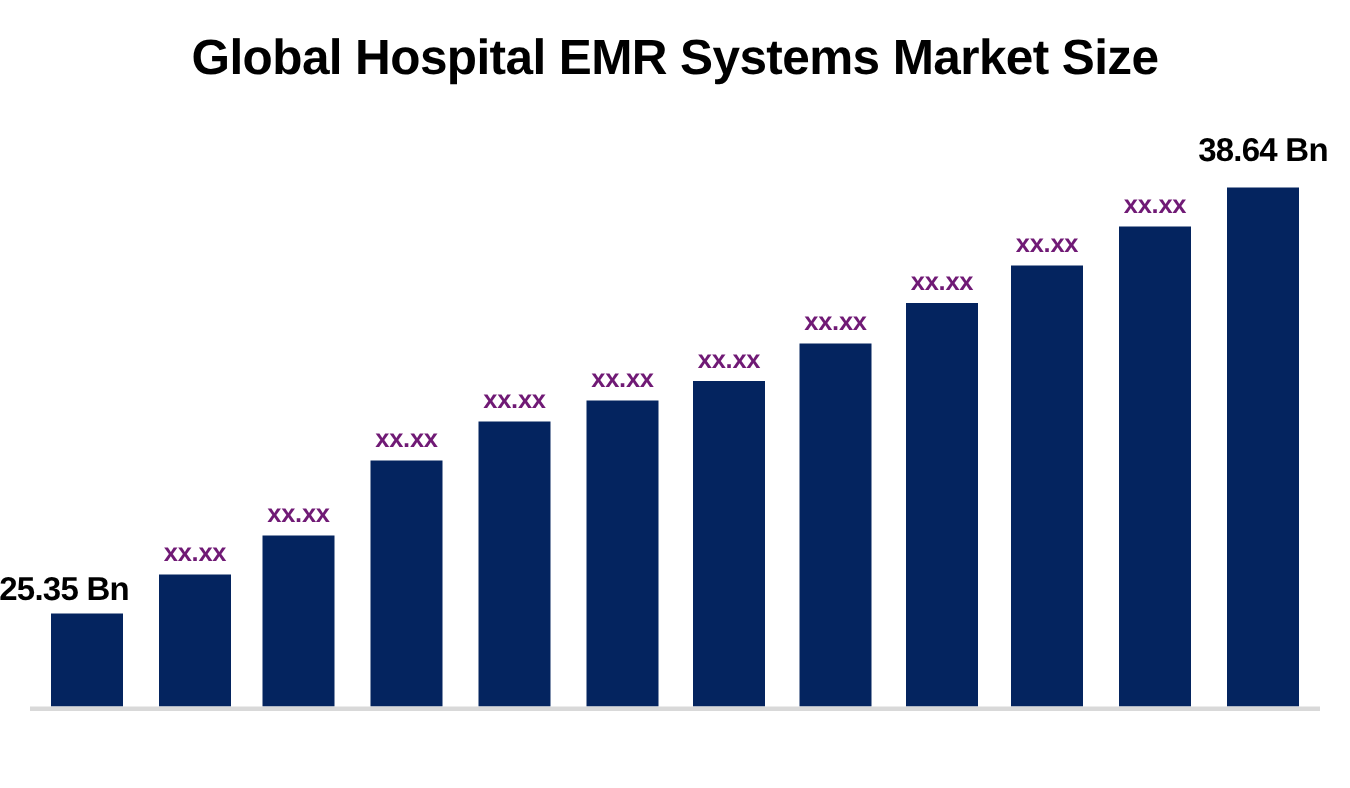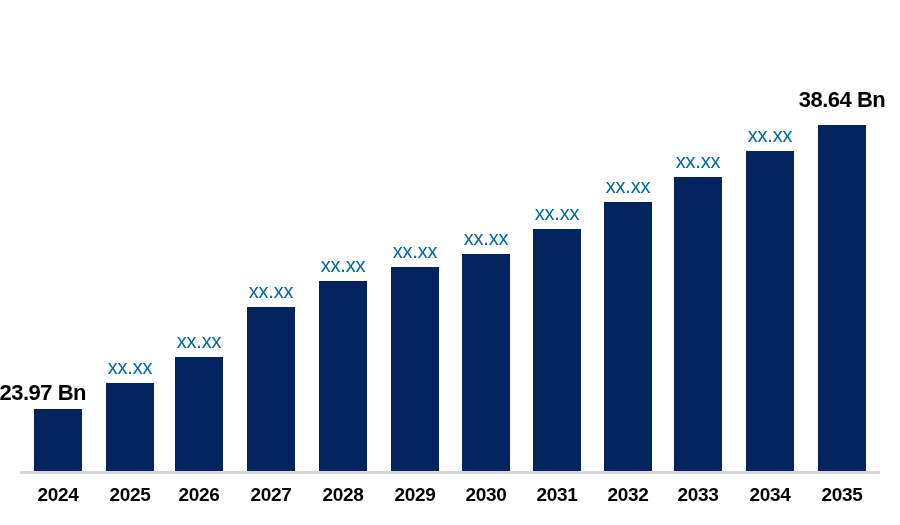--- a/index.html
+++ b/index.html
@@ -54,23 +54,23 @@
     position: absolute;
     left: 0;
     bottom: 0;
     width: 48px;
     background: #04245f;
   }
   .bar-value-label {
     position: absolute;
     left: 50%;
     transform: translateX(-50%);
-    font-size: 20px;
-    font-weight: normal;
-    color: #0369a1;
+    font-size: 17px;
+    font-weight: bold;
+    color: #701a75;
     white-space: nowrap;
     letter-spacing: -0.2px;
   }
   .bar-value-label.highlight {
     font-size: 22px;
     font-weight: bold;
     letter-spacing: -0.5px;
     color: #000000;
   }
   
@@ -109,25 +109,26 @@
     letter-spacing: -0.3px;
     font-stretch: condensed;
     line-height: 30px;
   }
 </style>
 </head>
 <body>
 
 <div id="chart-root" style="background: rgb(255, 255, 255);">
 
+  <div id="chart-title" style="color: rgb(0, 0, 0);">Global Hospital EMR Systems Market Size</div>
 
   <div id="plot-area" style="height: 471px;">
       <div class="bar-group" style="left: 34px;">
         <div class="bar" title="2024" style="height: 62px; background: rgb(4, 36, 95);"></div>
-        <div class="bar-value-label highlight anchor-left" style="bottom: 65px;">23.97 Bn</div>
+        <div class="bar-value-label highlight anchor-left" style="bottom: 65px;">25.35 Bn</div>
       </div>
       <div class="bar-group" style="left: 106px;">
         <div class="bar" title="2025" style="height: 88px; background: rgb(4, 36, 95);"></div>
         <div class="bar-value-label" style="bottom: 92px;">xx.xx</div>
       </div>
       <div class="bar-group" style="left: 175px;">
         <div class="bar" title="2026" style="height: 114px; background: rgb(4, 36, 95);"></div>
         <div class="bar-value-label" style="bottom: 118px;">xx.xx</div>
       </div>
       <div class="bar-group" style="left: 247px;">
@@ -163,28 +164,14 @@
         <div class="bar-value-label" style="bottom: 324px;">xx.xx</div>
       </div>
       <div class="bar-group" style="left: 818px;">
         <div class="bar" title="2035" style="height: 346px; background: rgb(4, 36, 95);"></div>
         <div class="bar-value-label highlight" style="bottom: 358px;">38.64 Bn</div>
       </div>
     </div>
 
   <div id="axis-line" style="background: rgb(217, 217, 217);"></div>
 
-  <div id="category-axis">
-      <div class="category-label" style="left: 18px;">2024</div>
-      <div class="category-label" style="left: 90px;">2025</div>
-      <div class="category-label" style="left: 159px;">2026</div>
-      <div class="category-label" style="left: 231px;">2027</div>
-      <div class="category-label" style="left: 303px;">2028</div>
-      <div class="category-label" style="left: 375px;">2029</div>
-      <div class="category-label" style="left: 446px;">2030</div>
-      <div class="category-label" style="left: 517px;">2031</div>
-      <div class="category-label" style="left: 588px;">2032</div>
-      <div class="category-label" style="left: 658px;">2033</div>
-      <div class="category-label" style="left: 730px;">2034</div>
-      <div class="category-label" style="left: 802px;">2035</div>
-    </div>
 
 </div>
 
 </body></html>

